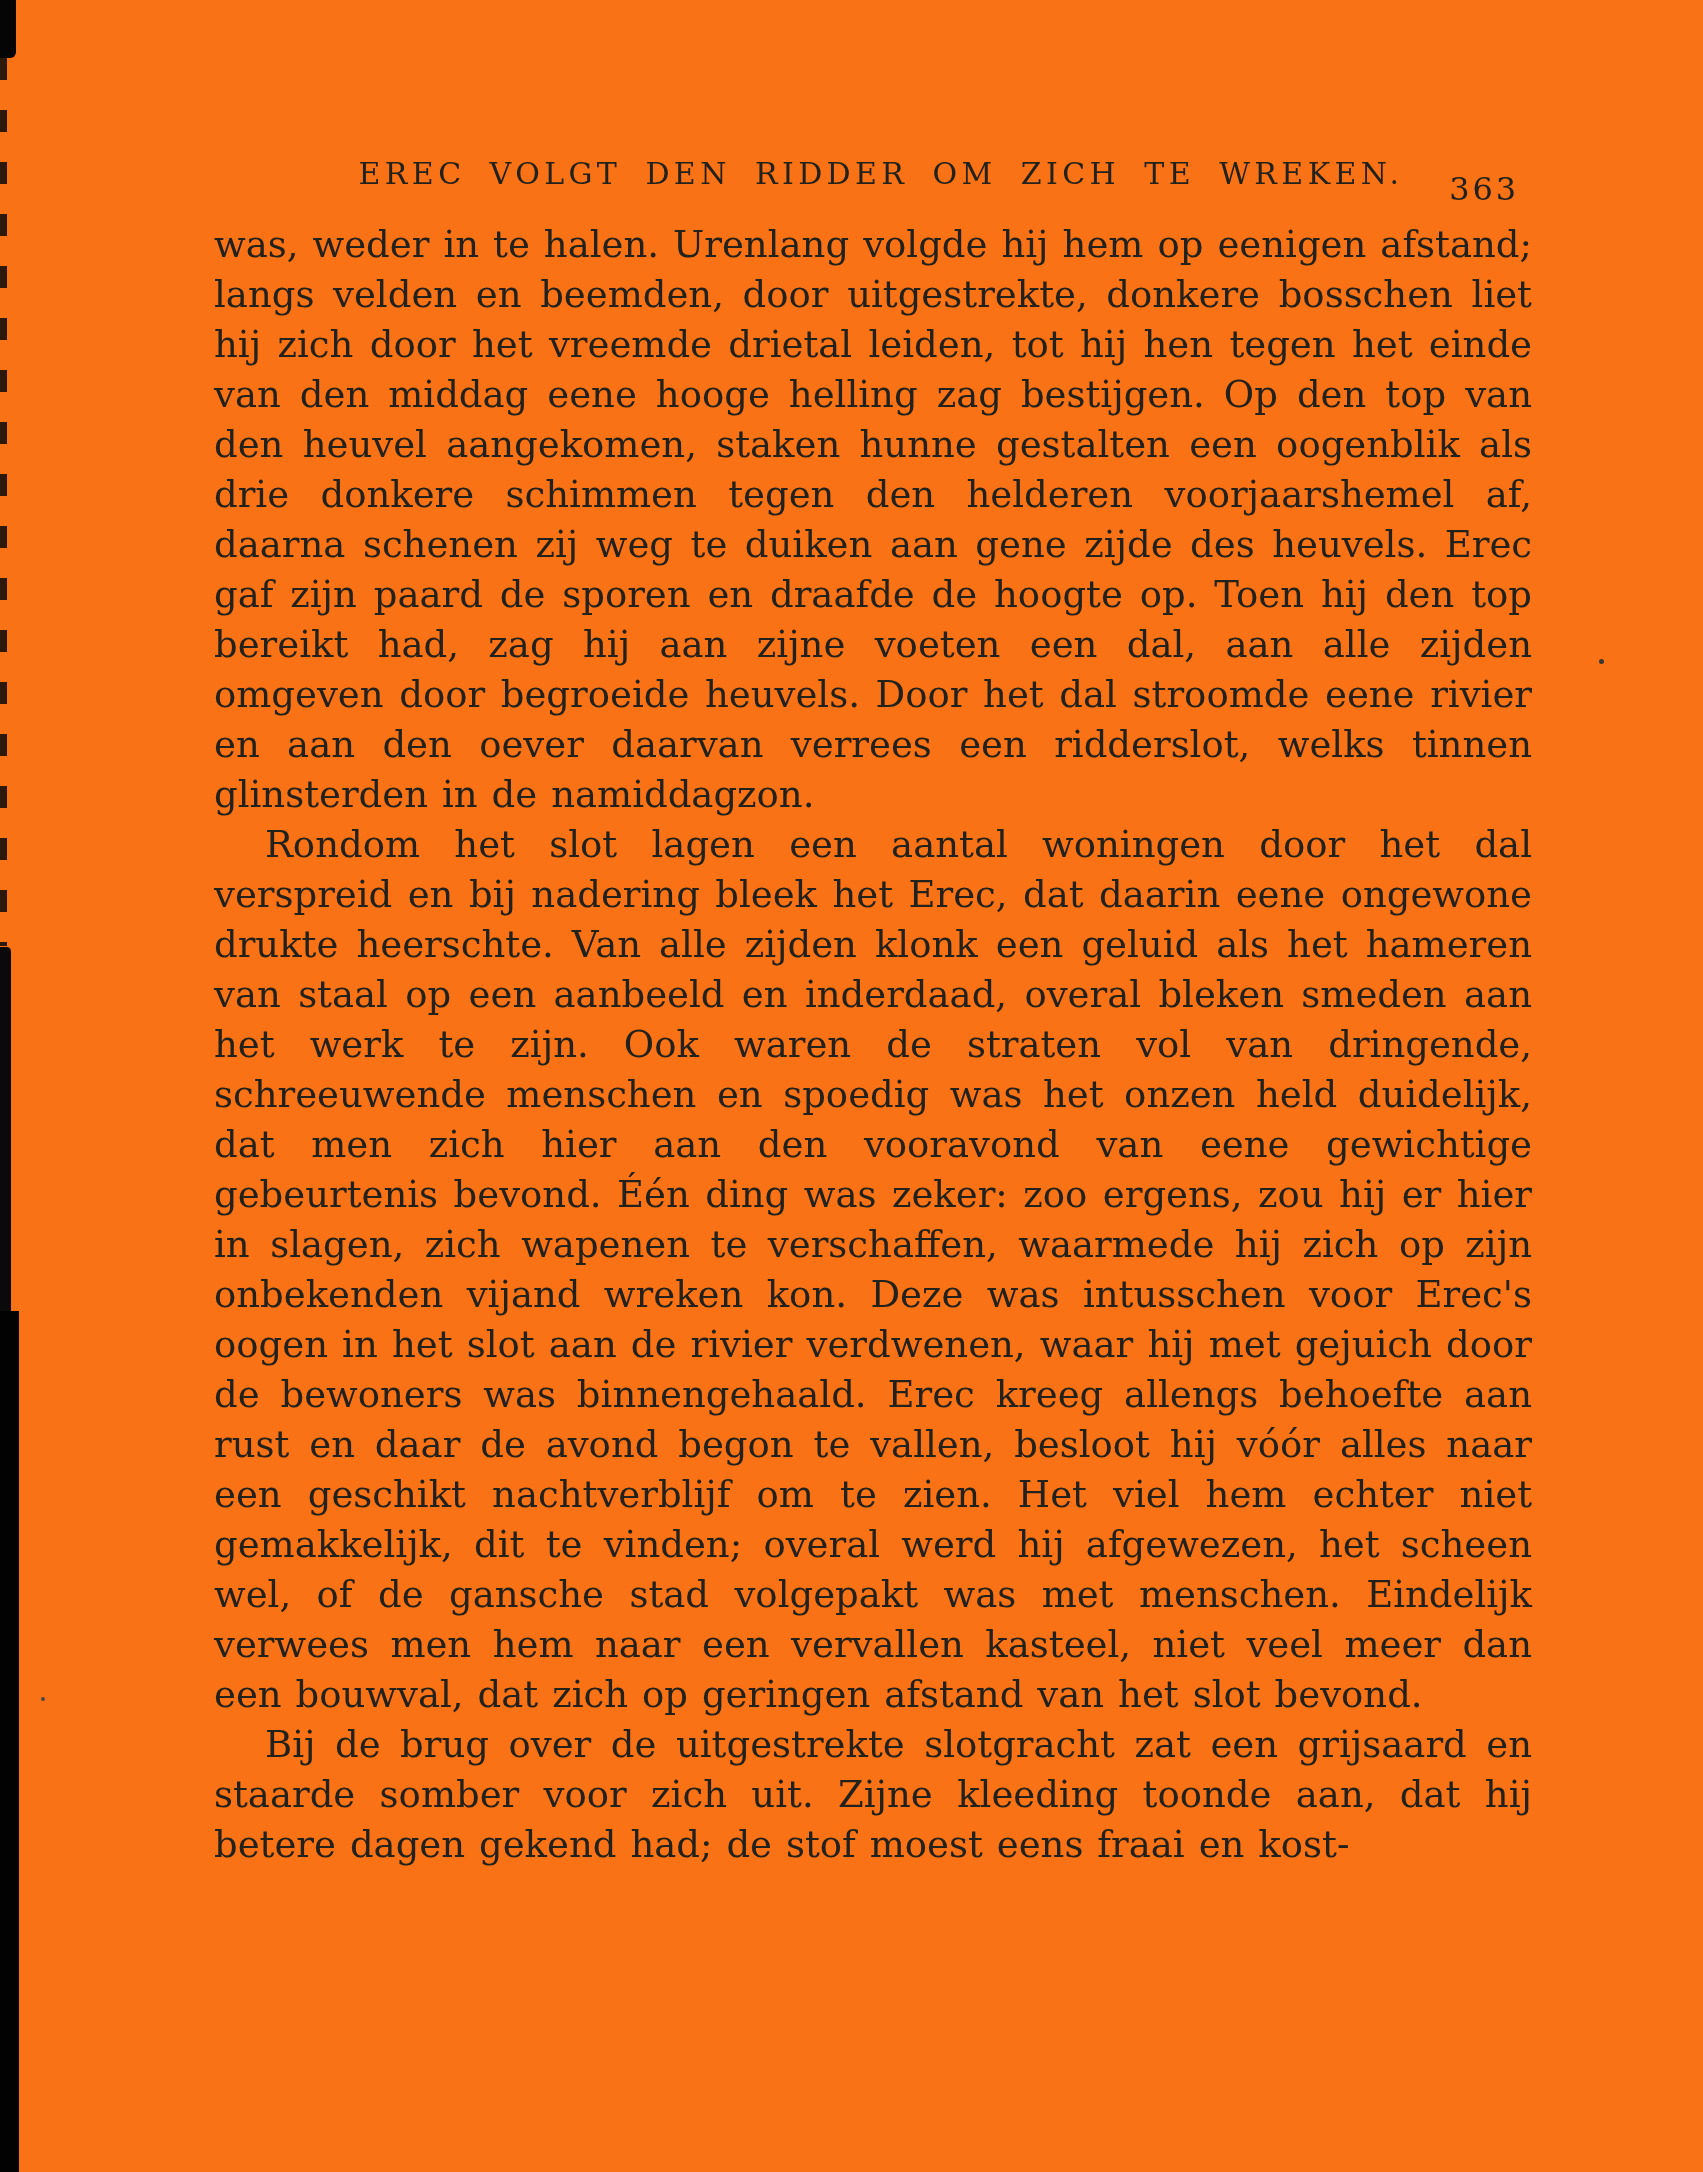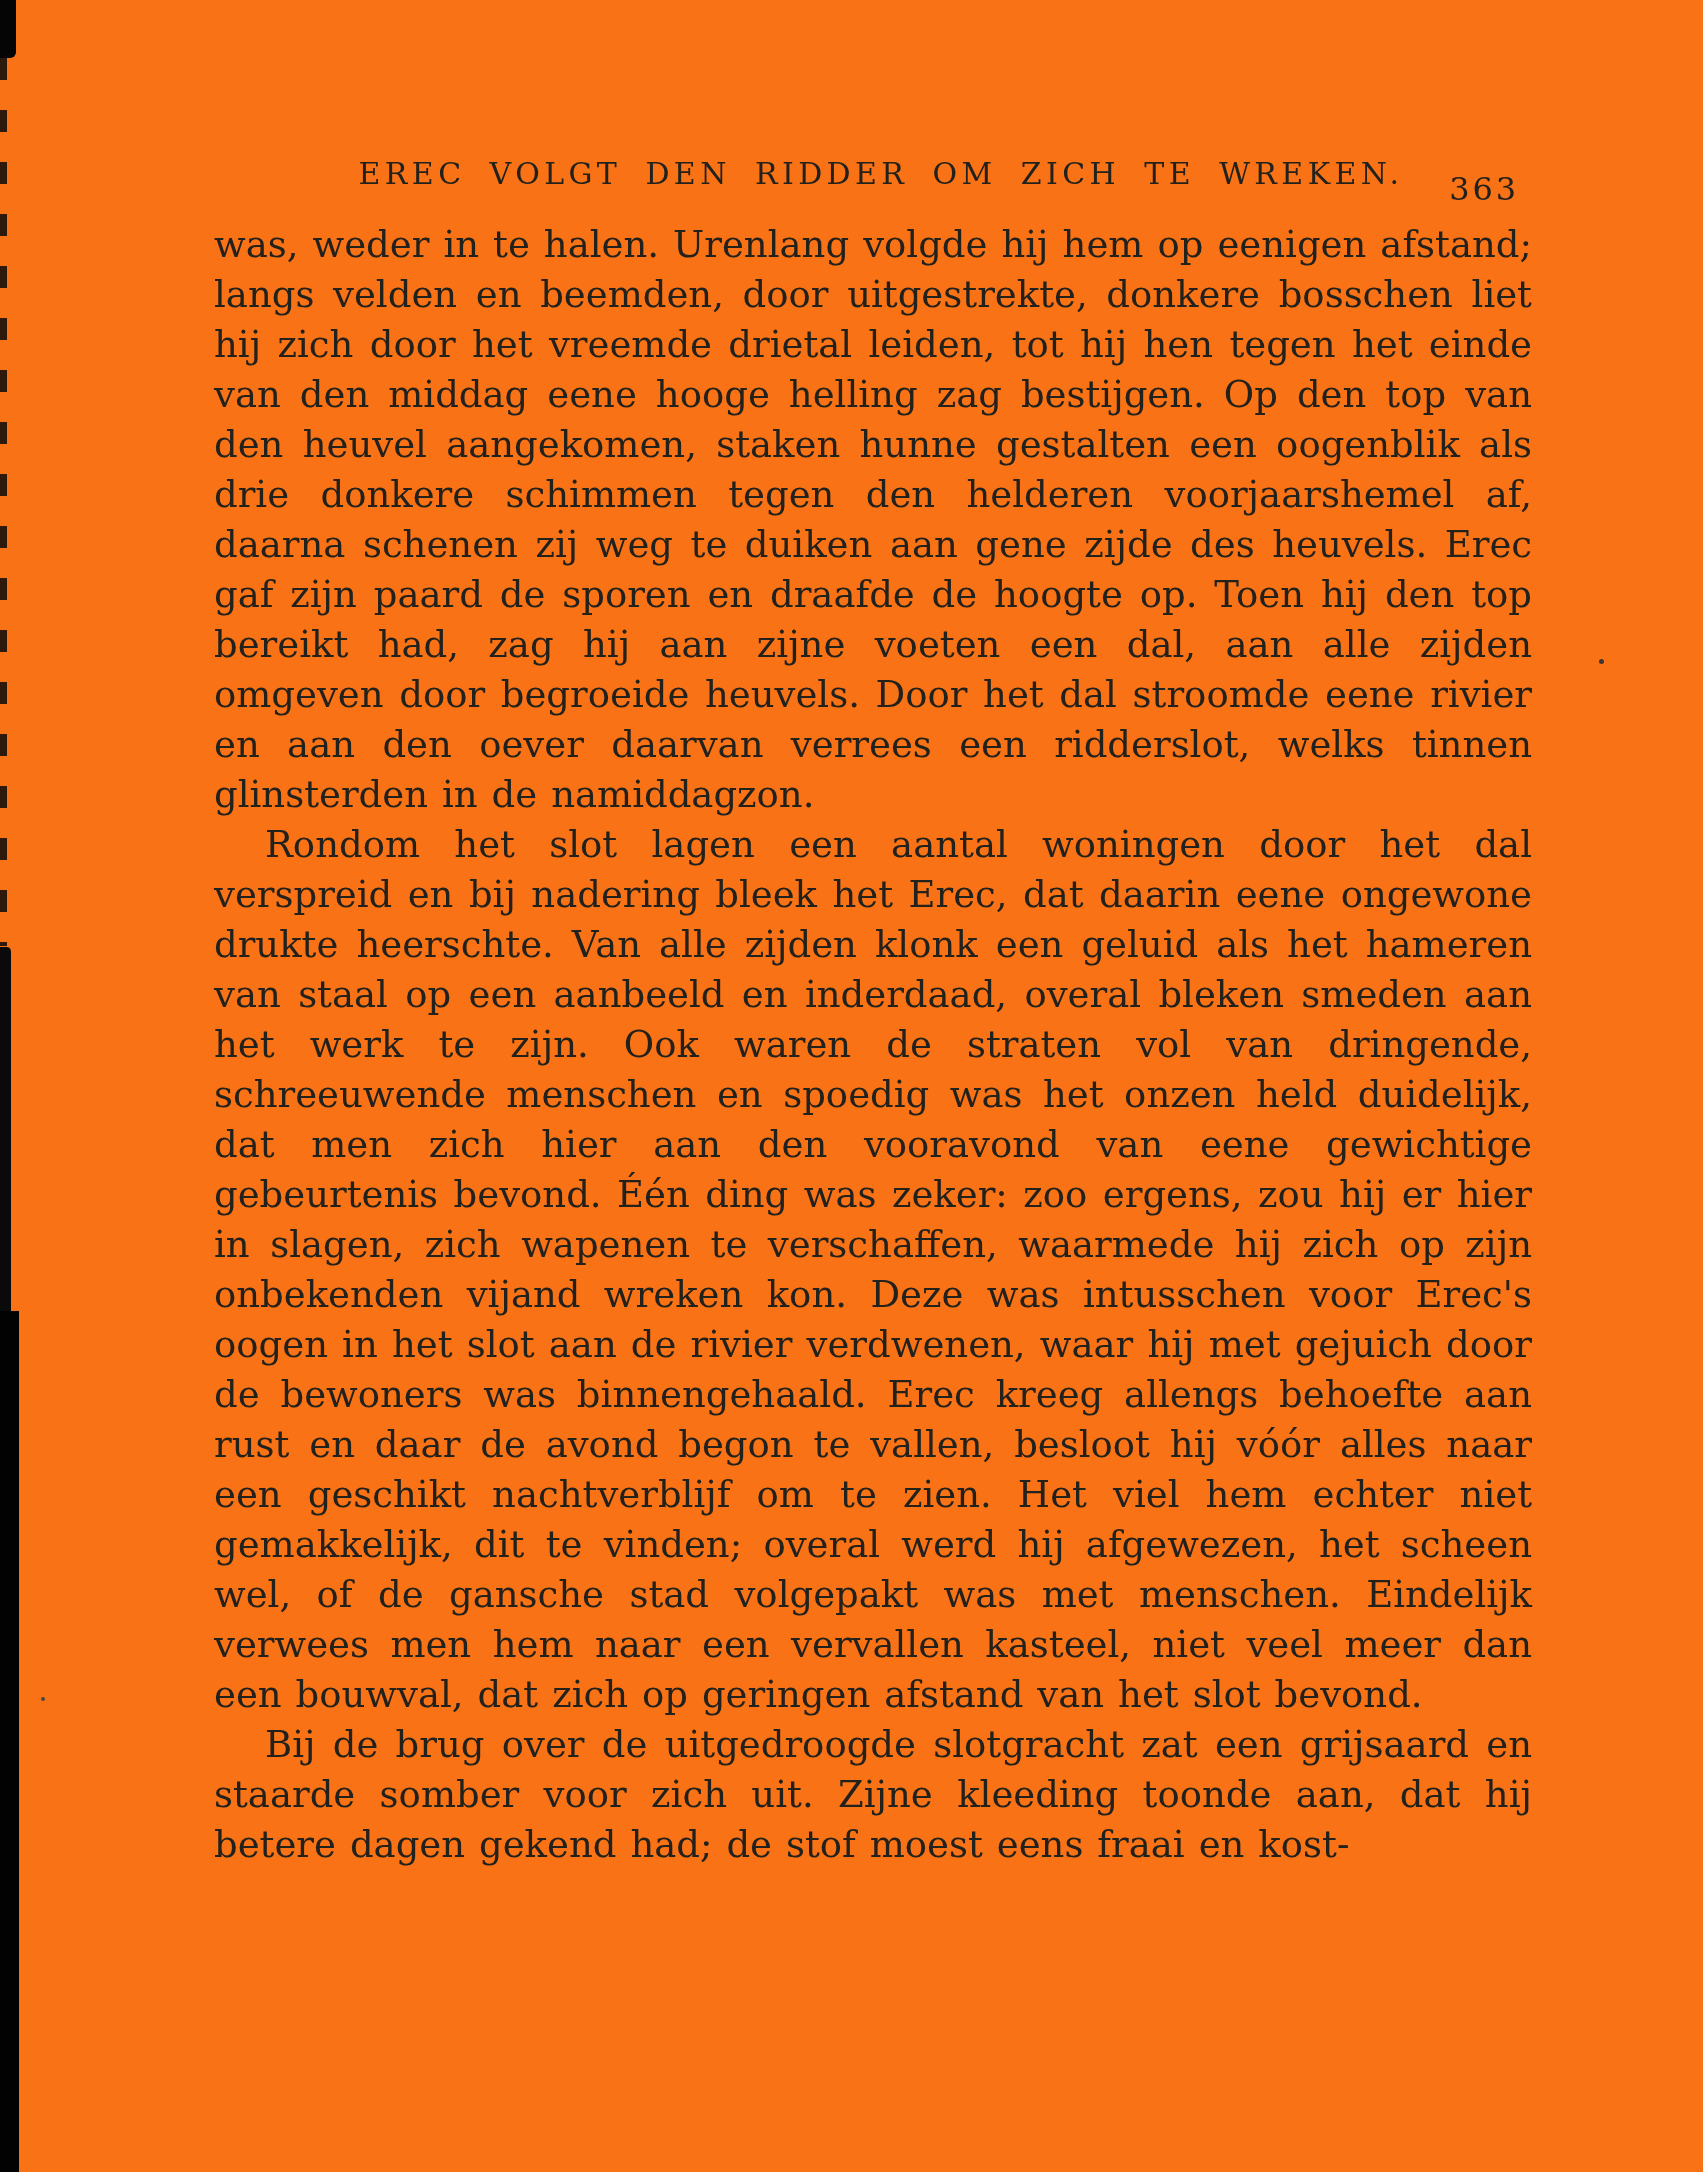--- a/index.html
+++ b/index.html
@@ -117,20 +117,20 @@
   </div>
 
   <div class="header">
     <span class="header-title">EREC VOLGT DEN RIDDER OM ZICH TE WREKEN.</span>
     <span class="page-number">363</span>
   </div>
 
   <div class="body-text">
     <p class="para">was, weder in te halen. Urenlang volgde hij hem op eenigen afstand; langs velden en beemden, door uitgestrekte, donkere bosschen liet hij zich door het vreemde drietal leiden, tot hij hen tegen het einde van den middag eene hooge helling zag bestijgen. Op den top van den heuvel aangekomen, staken hunne gestalten een oogenblik als drie donkere schimmen tegen den helderen voorjaarshemel af, daarna schenen zij weg te duiken aan gene zijde des heuvels. Erec gaf zijn paard de sporen en draafde de hoogte op. Toen hij den top bereikt had, zag hij aan zijne voeten een dal, aan alle zijden omgeven door begroeide heuvels. Door het dal stroomde eene rivier en aan den oever daarvan verrees een ridderslot, welks tinnen glinsterden in de namiddagzon.</p>
     <p class="para indent">Rondom het slot lagen een aantal woningen door het dal verspreid en bij nadering bleek het Erec, dat daarin eene ongewone drukte heerschte. Van alle zijden klonk een geluid als het hameren van staal op een aanbeeld en inderdaad, overal bleken smeden aan het werk te zijn. Ook waren de straten vol van dringende, schreeuwende menschen en spoedig was het onzen held duidelijk, dat men zich hier aan den vooravond van eene gewichtige gebeurtenis bevond. Één ding was zeker: zoo ergens, zou hij er hier in slagen, zich wapenen te verschaffen, waarmede hij zich op zijn onbekenden vijand wreken kon. Deze was intusschen voor Erec's oogen in het slot aan de rivier verdwenen, waar hij met gejuich door de bewoners was binnengehaald. Erec kreeg allengs behoefte aan rust en daar de avond begon te vallen, besloot hij vóór alles naar een geschikt nachtverblijf om te zien. Het viel hem echter niet gemakkelijk, dit te vinden; overal werd hij afgewezen, het scheen wel, of de gansche stad volgepakt was met menschen. Eindelijk verwees men hem naar een vervallen kasteel, niet veel meer dan een bouwval, dat zich op geringen afstand van het slot bevond.</p>
-    <p class="para indent">Bij de brug over de uitgedroogde slotgracht zat een grijsaard en staarde somber voor zich uit. Zijne kleeding toonde aan, dat hij betere dagen gekend had; de stof moest eens fraai en kost-</p>
+    <p class="para indent">Bij de brug over de uitgestrekte slotgracht zat een grijsaard en staarde somber voor zich uit. Zijne kleeding toonde aan, dat hij betere dagen gekend had; de stof moest eens fraai en kost-</p>
   </div>
 
   <span class="speck"></span>
   <span class="speck-left"></span>
 
 </div>
 
 
 </body></html>

